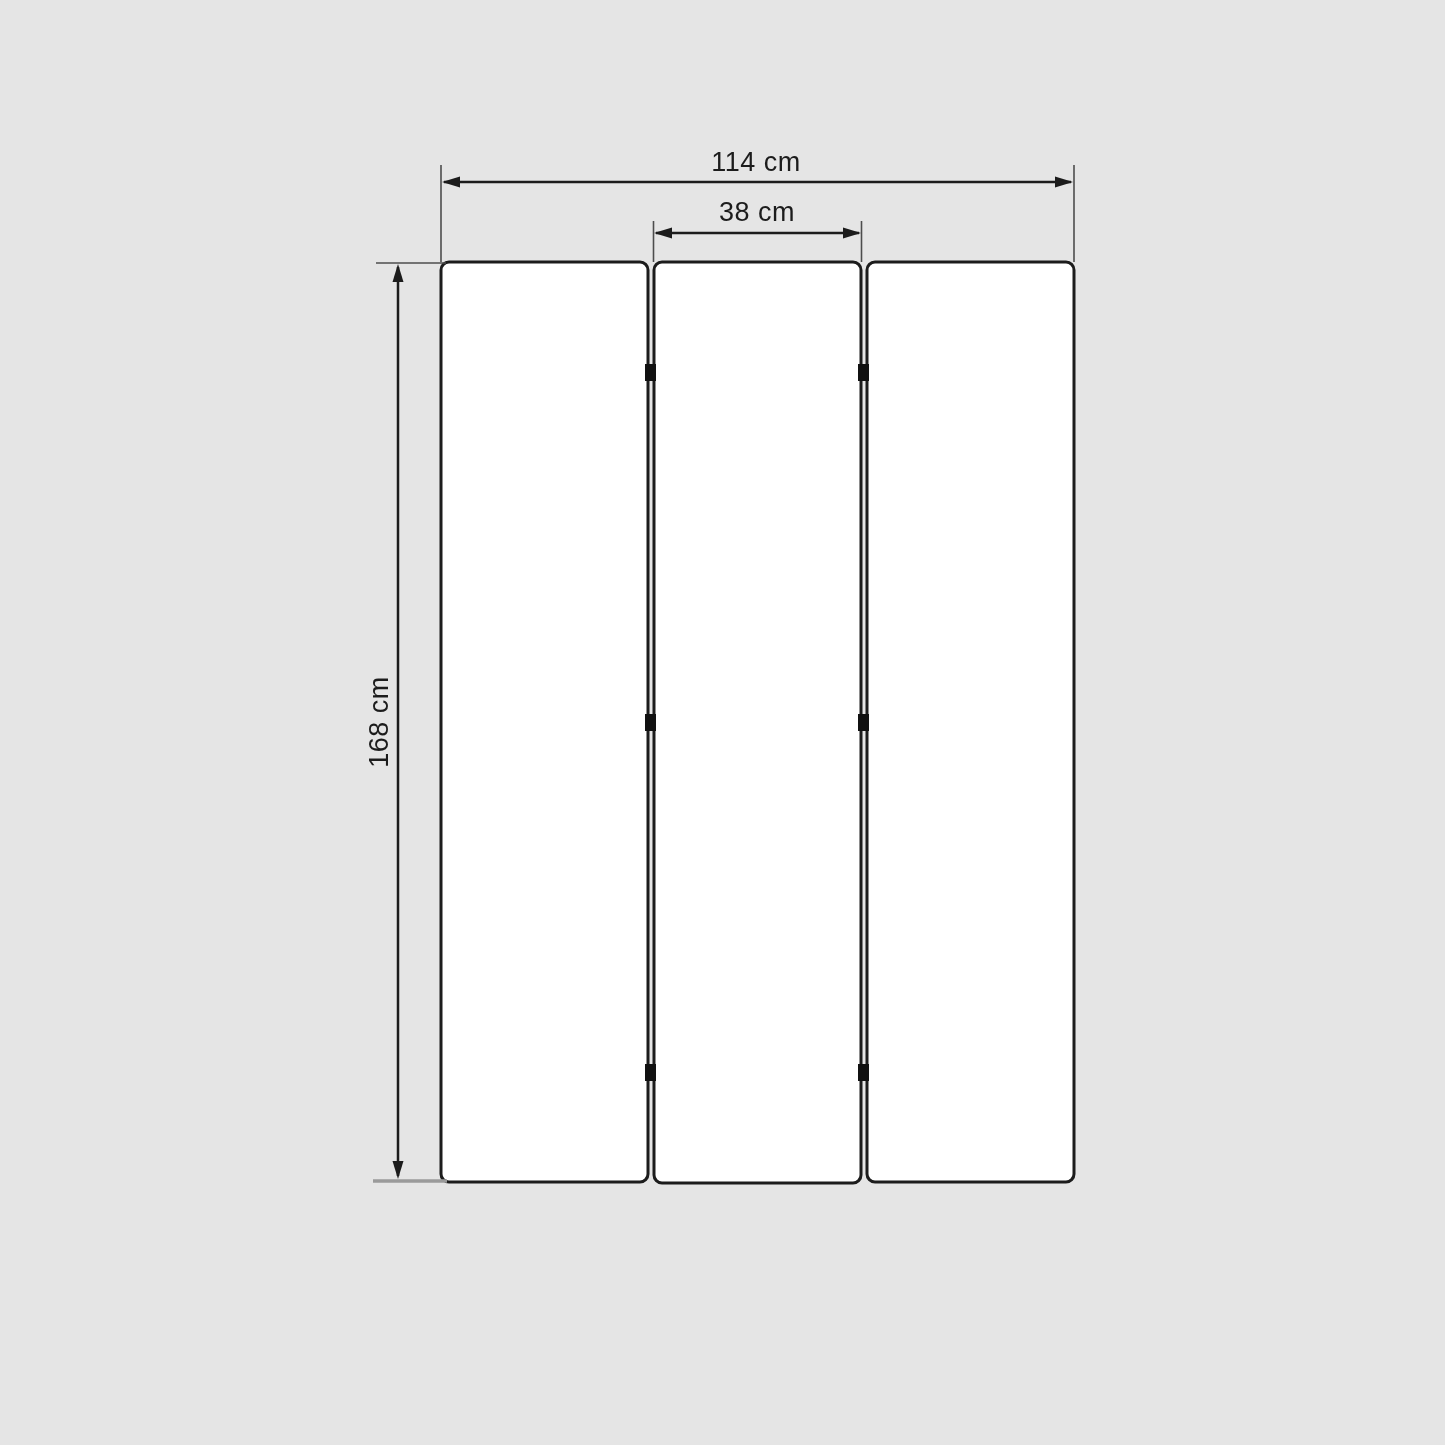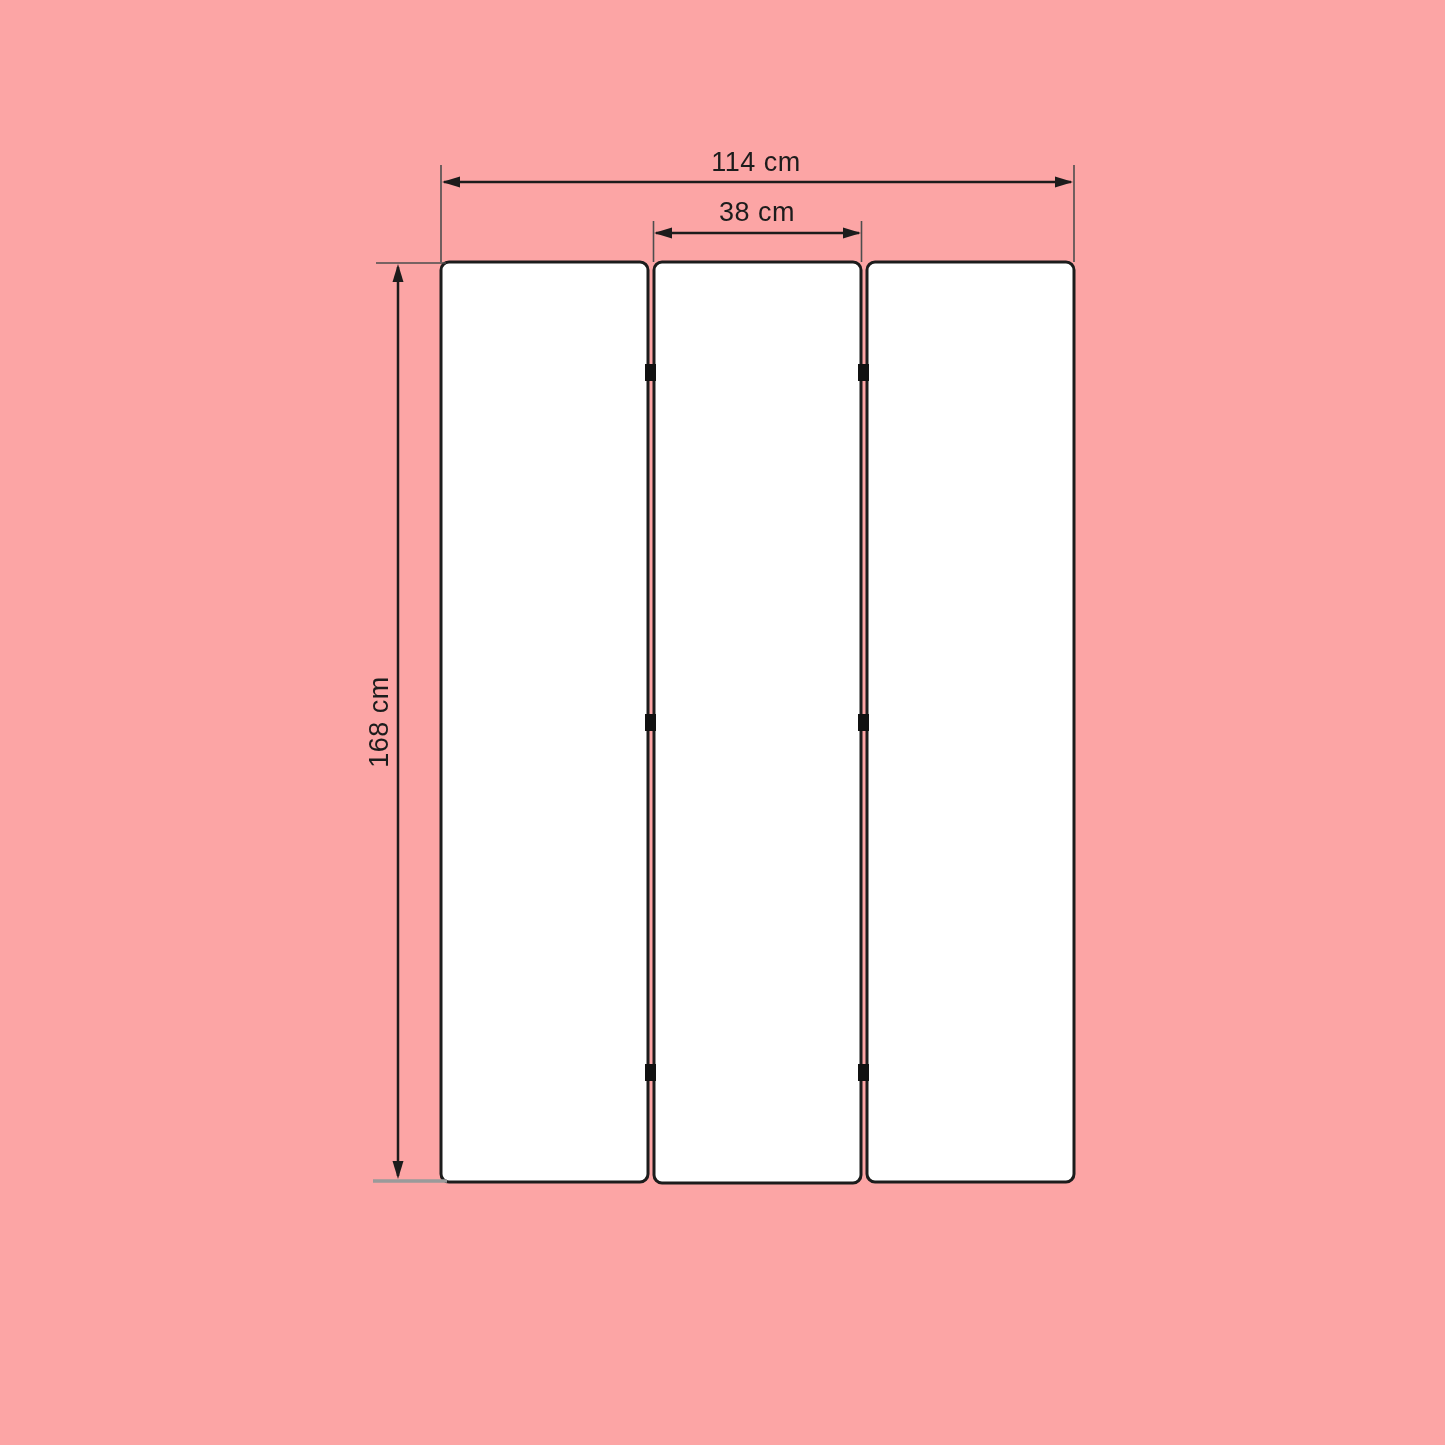--- a/index.html
+++ b/index.html
@@ -4,21 +4,21 @@
 <style>
   html, body {
     margin: 0;
     padding: 0;
     background: #ffffff;
   }
   .canvas {
     position: relative;
     width: 1445px;
     height: 1445px;
-    background: #fca5a5;
+    background: #e5e5e5;
     overflow: hidden;
     font-family: "Liberation Sans", "DejaVu Sans", sans-serif;
   }
   svg text {
     font-family: "Liberation Sans", "DejaVu Sans", sans-serif;
     font-size: 27px;
     letter-spacing: 0.5px;
     fill: #1c1c1c;
   }
 </style>

